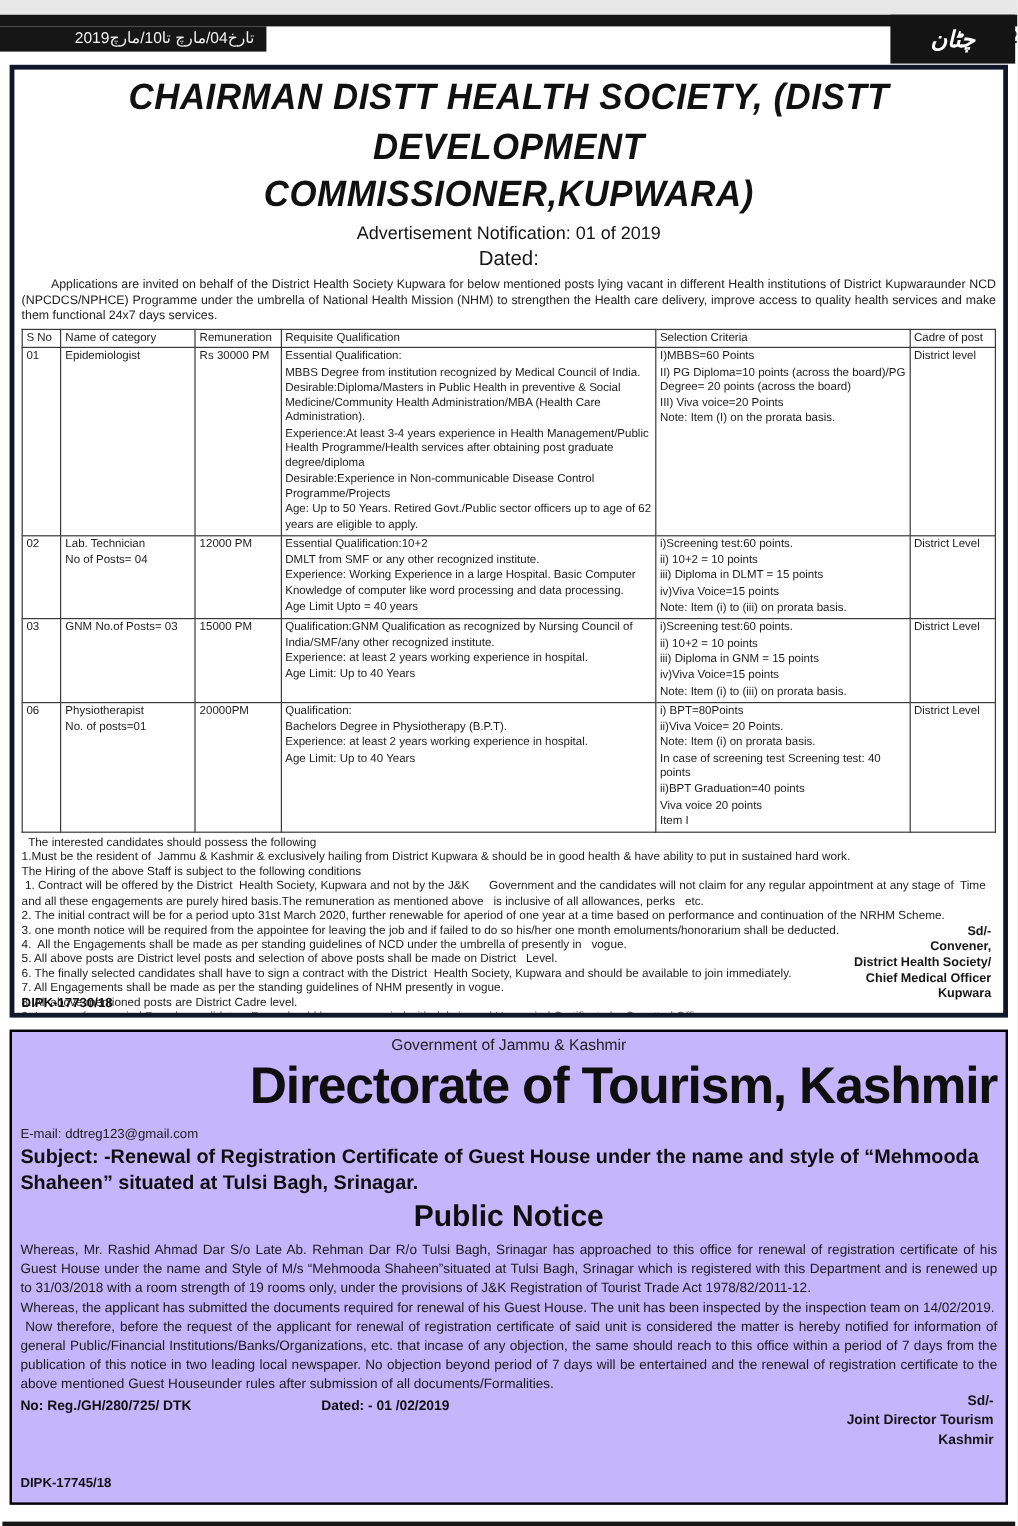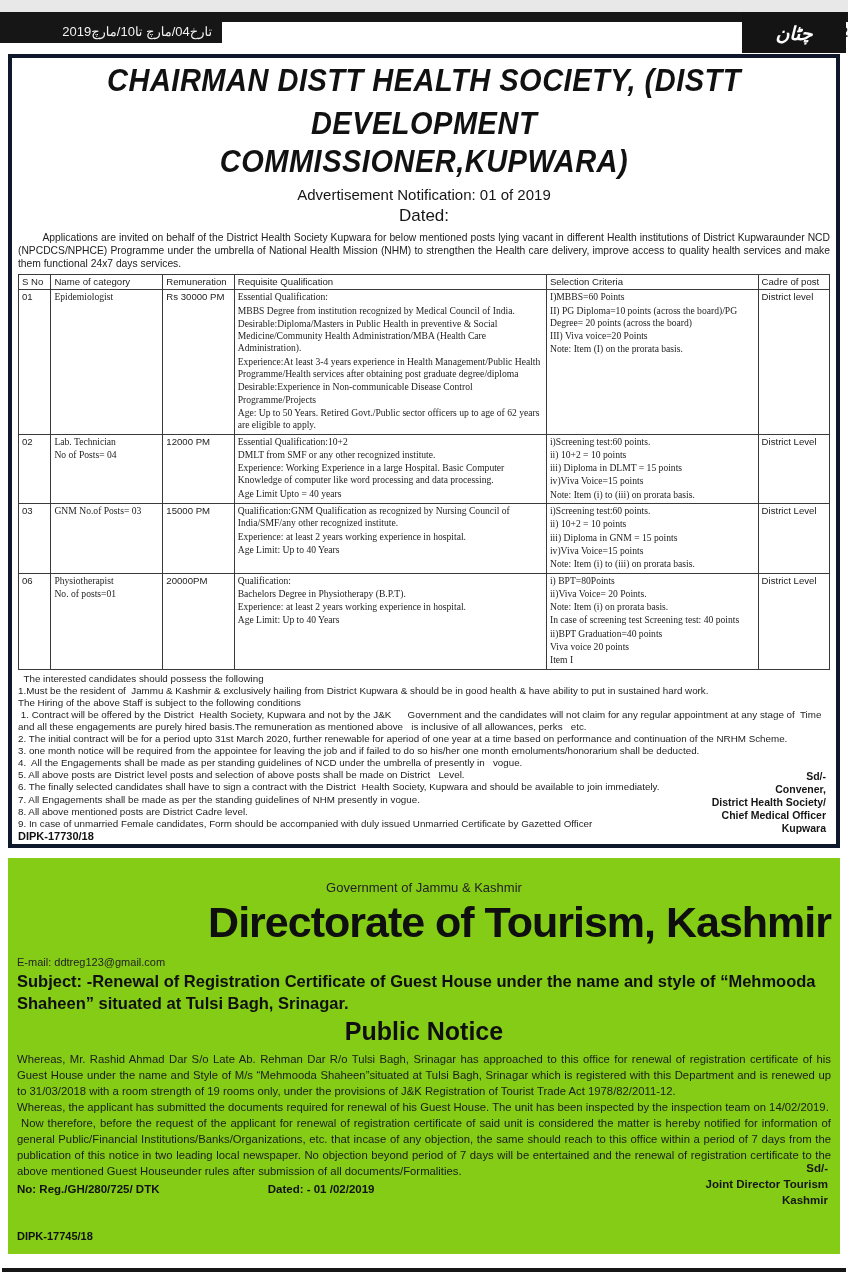--- a/index.html
+++ b/index.html
@@ -21,30 +21,30 @@
   .block1 { position:absolute; top:42px; left:8px; width:832px; height:794px; border:4px solid #0f172a; background:#fff; overflow:hidden; padding:4px 6px 0 6px; }
   .b1-title { text-align:center; font-weight:bold; font-style:italic; font-size:29px; line-height:40px; letter-spacing:0.5px; color:#111; transform:scaleY(1.05); }
   .b1-subtitle { text-align:center; font-size:15px; margin-top:4px; color:#161616; }
   .b1-dated { text-align:center; font-size:17px; margin-top:3px; color:#161616; }
   .b1-intro { font-size:10.3px; line-height:13px; text-align:justify; margin-top:5px; white-space:pre-wrap; color:#222; }
 
   table.posts { width:100%; border-collapse:collapse; table-layout:fixed; margin-top:4px; }
   table.posts th, table.posts td { border:1px solid #3a3a3a; vertical-align:top; font-size:9.6px; line-height:12.3px; padding:1px 3px; font-weight:normal; text-align:left; color:#1d1d1d; }
   table.posts th { height:15px; }
   col.c-sno{width:4%;} col.c-cat{width:13.8%;} col.c-rem{width:8.8%;} col.c-qual{width:38.5%;} col.c-sel{width:26.1%;} col.c-cad{width:8.8%;}
-  td .cl { margin-bottom:1px;font-family:Liberation Serif, serif; }
+  td .cl { margin-bottom:1px; }
 
   .conditions { margin-top:3px; }
   .cond-line { font-size:9.8px; line-height:12.1px; white-space:pre-wrap; color:#1d1d1d; }
 
   .b1-sign { position:absolute; right:10px; top:712px; text-align:right; font-weight:bold; font-size:10.5px; line-height:13px; color:#161616; }
   .b1-dipk { position:absolute; left:6px; top:772px; font-weight:bold; font-size:11px; color:#111; }
 
   
-  .block2 { position:absolute; top:846px; left:8px; width:832px; height:396px; border:2px solid #84cc16; background:#84cc16; overflow:hidden; padding:20px 7px 0 7px; }
+  .block2 { position:absolute; top:846px; left:8px; width:832px; height:396px; border:2px solid #000000; background:#c4b5fd; overflow:hidden; padding:3px 7px 0 7px; }
   .b2-govt { text-align:center; font-size:13px; color:#222; }
   .b2-title { text-align:right; font-weight:bold; font-size:43px; line-height:50px; letter-spacing:-1px; color:#0f0f0f; margin-top:2px; }
   .b2-email { font-size:11px; margin-top:9px; color:#222; }
   .b2-subject { font-weight:bold; font-size:16.5px; line-height:22px; margin-top:2px; color:#0f0f0f; }
   .b2-heading { text-align:center; font-weight:bold; font-size:25px; margin-top:3px; color:#0f0f0f; }
   .b2-paras { margin-top:5px; }
   .b2-paras .para { font-size:11.3px; line-height:16px; text-align:justify; white-space:pre-wrap; color:#1b1b1b; }
   .b2-refline { margin-top:4px; font-weight:bold; font-size:11.5px; color:#111; }
   .b2-refline .dated { margin-left:105px; }
   .b2-sign { position:absolute; right:10px; top:300px; text-align:right; font-weight:bold; font-size:11.5px; line-height:16px; color:#161616; }

